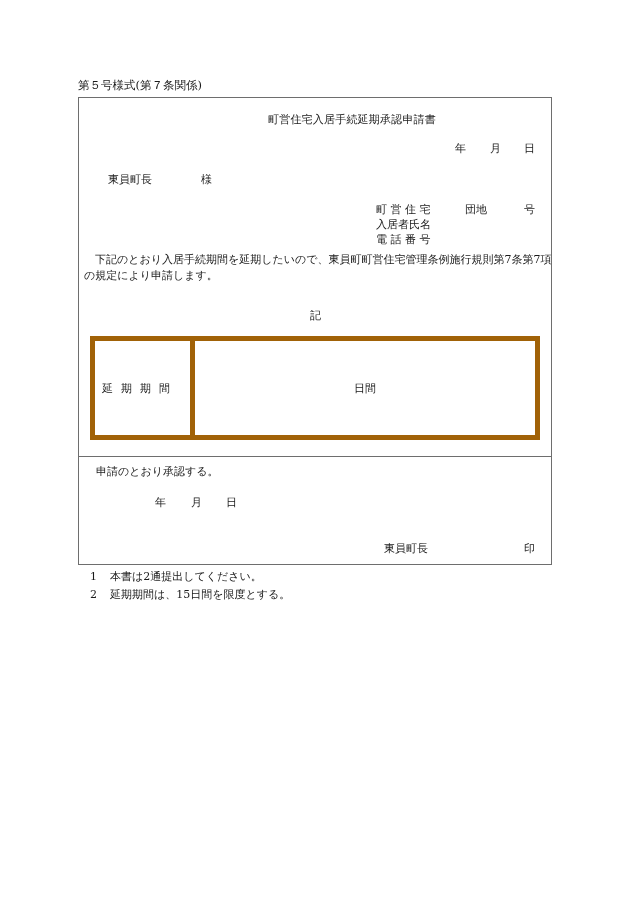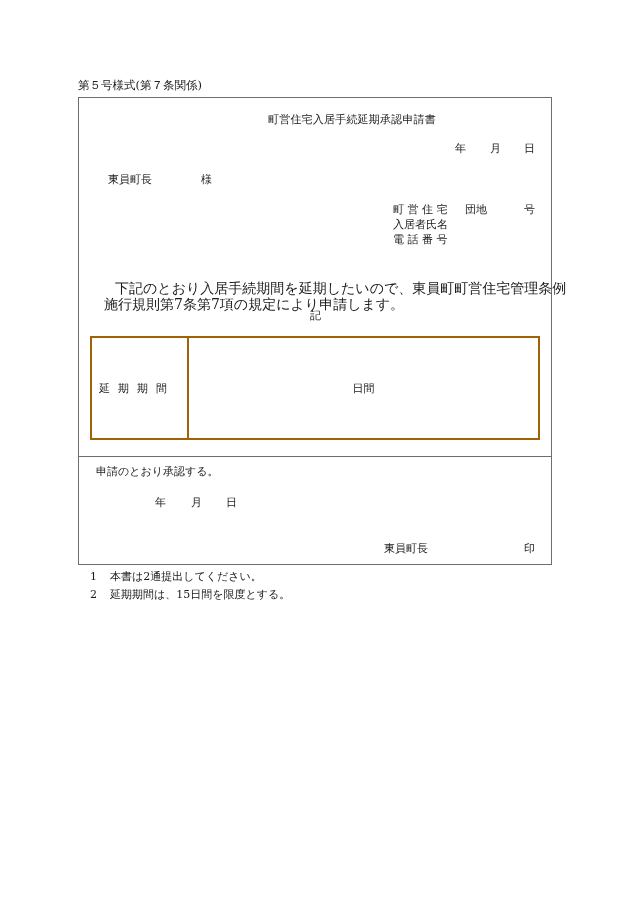--- a/index.html
+++ b/index.html
@@ -15,28 +15,28 @@
     border: 1px solid #6e6e6e; box-sizing: border-box;
   }
   .divider {
     position: absolute; left: 78px; top: 456px; width: 474px; height: 0;
     border-top: 1px solid #6e6e6e;
   }
   .title { left: 228px; top: 114px; font-size: 11px; letter-spacing: 0.2px; margin-left: 40px; }
   .date-top { top: 143px; font-size: 11px; }
   .addressee { left: 108px; top: 174px; }
   .sama { left: 201px; top: 174px; }
-  .applicant { left: 393px; font-size: 11px; }
-  .body-text { left: 84px; top: 280px; font-size: 14px; line-height: 16px; white-space: normal; width: 470px; margin-left: 20px; }
+  .applicant { left: 376px; font-size: 11px; }
+  .body-text { left: 84px; top: 252px; font-size: 11px; line-height: 16px; white-space: normal; width: 470px; }
   .ki { left: 310px; top: 310px; }
   table.detail {
     position: absolute; left: 90px; top: 336px; width: 450px; height: 104px;
     border-collapse: collapse; font-size: 11px;
   }
-  table.detail td { border: 2px solid #a16207; padding: 0; }
+  table.detail td { border: 5px solid #a16207; padding: 0; }
   table.detail td.label { width: 88px; text-align: left; padding-left: 7px; letter-spacing: 8px; }
   table.detail tr.r1 { height: 35px; }
   table.detail tr.r2 { height: 69px; }
   table.detail td.value-center { text-align: center; }
   .approve { left: 96px; top: 466px; }
   .date-bottom { top: 497px; }
   .mayor { left: 384px; top: 543px; }
   .seal { left: 524px; top: 543px; }
   .note { left: 90px; font-size: 11px; }
   .note .num { display: inline-block; width: 20px; }

